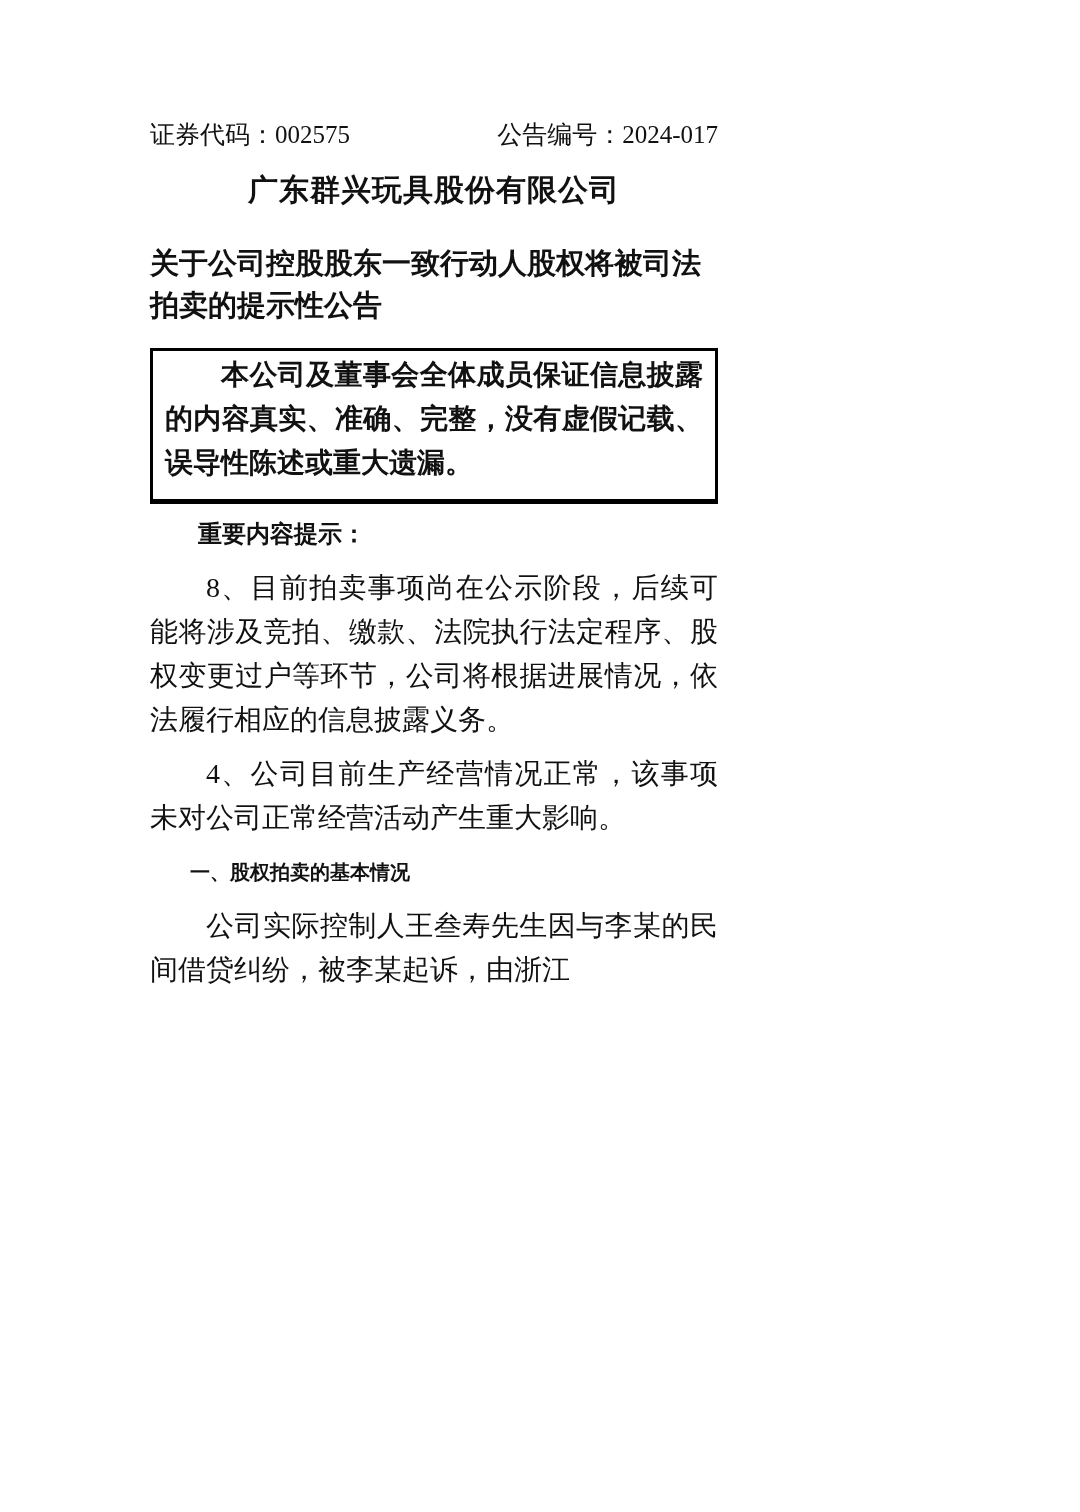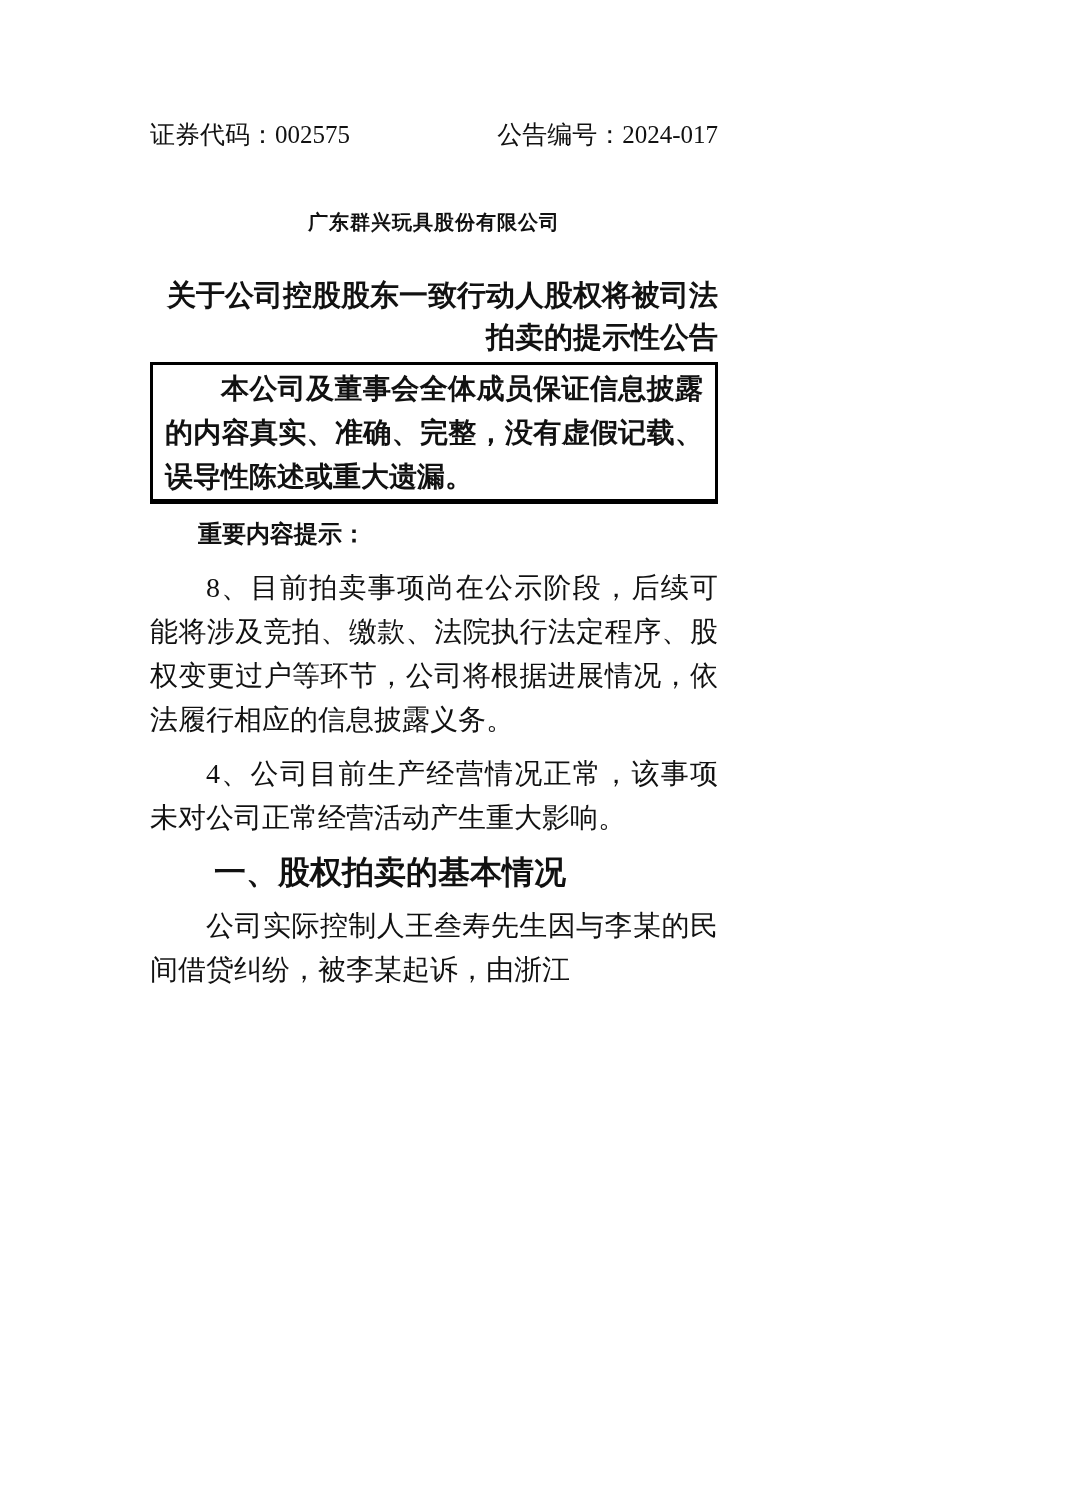--- a/index.html
+++ b/index.html
@@ -22,42 +22,42 @@
     display: flex;
     justify-content: space-between;
     align-items: flex-start;
     font-size: 25px;
     line-height: 30px;
     white-space: nowrap;
   }
   .doc-header span { display: inline-block; }
   
   .doc-title {
-    margin-top: 52px;
+    margin-top: 20px;
     text-align: center;
     font-family: "Liberation Sans", "DejaVu Sans", sans-serif;
     font-weight: bold;
-    font-size: 20px;
+    font-size: 30px;
     line-height: 40px;
     letter-spacing: 1px;
   }
   .doc-subtitle {
     margin-top: 32px;
-    text-align: right;
+    text-align: left;
     font-family: "Liberation Sans", "DejaVu Sans", sans-serif;
     font-weight: bold;
     font-size: 29px;
     line-height: 42px;
   }
   
   .disclaimer-box {
-    margin-top: 4px;
+    margin-top: 22px;
     border: solid #000000;
     border-width: 3px 3px 5px 3px;
-    padding: 2px 12px 0 12px;
+    padding: 2px 12px 14px 12px;
   }
   .disclaimer-box p {
     font-family: "Liberation Sans", "DejaVu Sans", sans-serif;
     font-weight: bold;
     font-size: 28px;
     line-height: 44px;
     text-indent: 2em;
     text-align: justify;
   }
   
@@ -73,21 +73,21 @@
     margin-top: 10px;
     font-size: 28px;
     line-height: 44px;
     text-indent: 2em;
     text-align: justify;
   }
   .section-heading {
     margin-top: 10px;
     font-family: "Liberation Sans", "DejaVu Sans", sans-serif;
     font-weight: bold;
-    font-size: 32px;
+    font-size: 20px;
     line-height: 44px;
     text-indent: 2em;
   }
 </style>
 </head>
 <body>
 
 <div class="page">
 
   <div class="doc-header">

